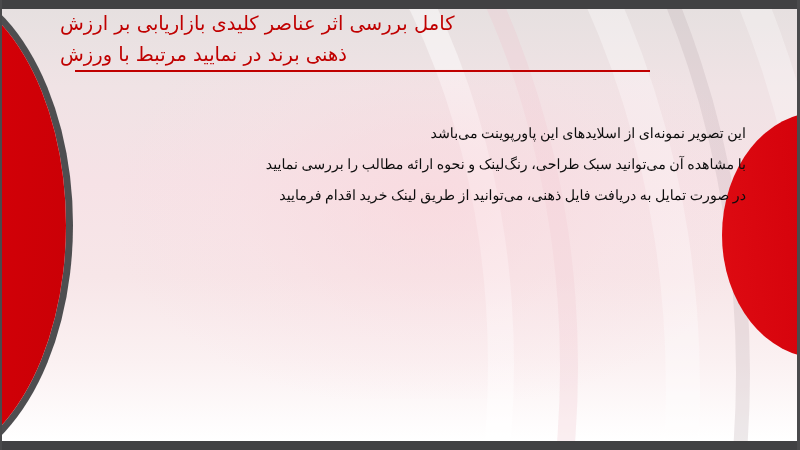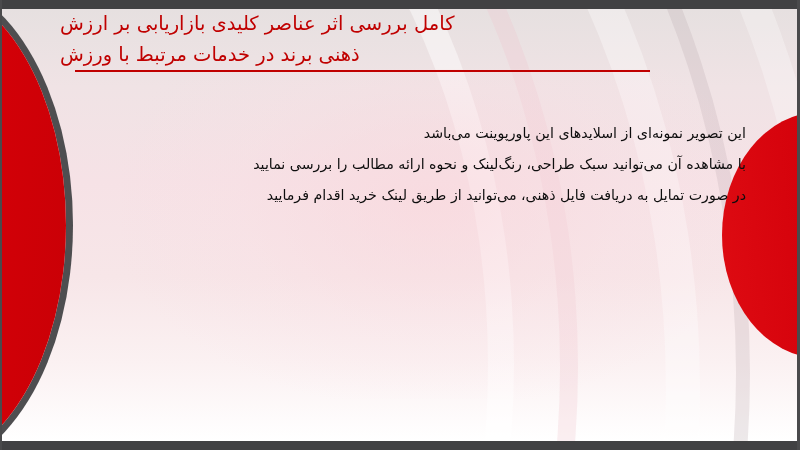--- a/index.html
+++ b/index.html
@@ -159,20 +159,21 @@
     text-align: right;
     padding-right: 14px;
     box-sizing: border-box;
   }
   .body-line {
     color: #0d0d0d;
     font-size: 14.2px;
     line-height: 31px;
     font-weight: 400;
     white-space: nowrap;
+    font-family: Liberation Serif, serif;
   }
 </style>
 </head>
 <body>
 
 <div id="slide">
 
   <div class="bg-base">
     <div class="arcs">
       <div class="arc a1"></div>
@@ -187,21 +188,21 @@
       <div class="arc a10"></div>
     </div>
     <div class="bg-glow"></div>
   </div>
 
   <div class="left-deco"></div>
   <div class="right-deco"></div>
 
   <div class="title-block">
     <div class="title-line">کامل بررسی اثر عناصر کلیدی بازاریابی بر ارزش</div>
-    <div class="title-line">ذهنی برند در خدمات مرتبط با ورزش</div>
+    <div class="title-line">ذهنی برند در نمایید مرتبط با ورزش</div>
   </div>
   <div class="title-rule"></div>
 
   <div class="body-block">
     <div class="body-line">این تصویر نمونه‌ای از اسلایدهای این پاورپوینت می‌باشد</div>
     <div class="body-line">با مشاهده آن می‌توانید سبک طراحی، رنگ‌لینک و نحوه ارائه مطالب را بررسی نمایید</div>
     <div class="body-line">در صورت تمایل به دریافت فایل ذهنی، می‌توانید از طریق لینک خرید اقدام فرمایید</div>
   </div>
 
   <div class="frame-band top"></div>

